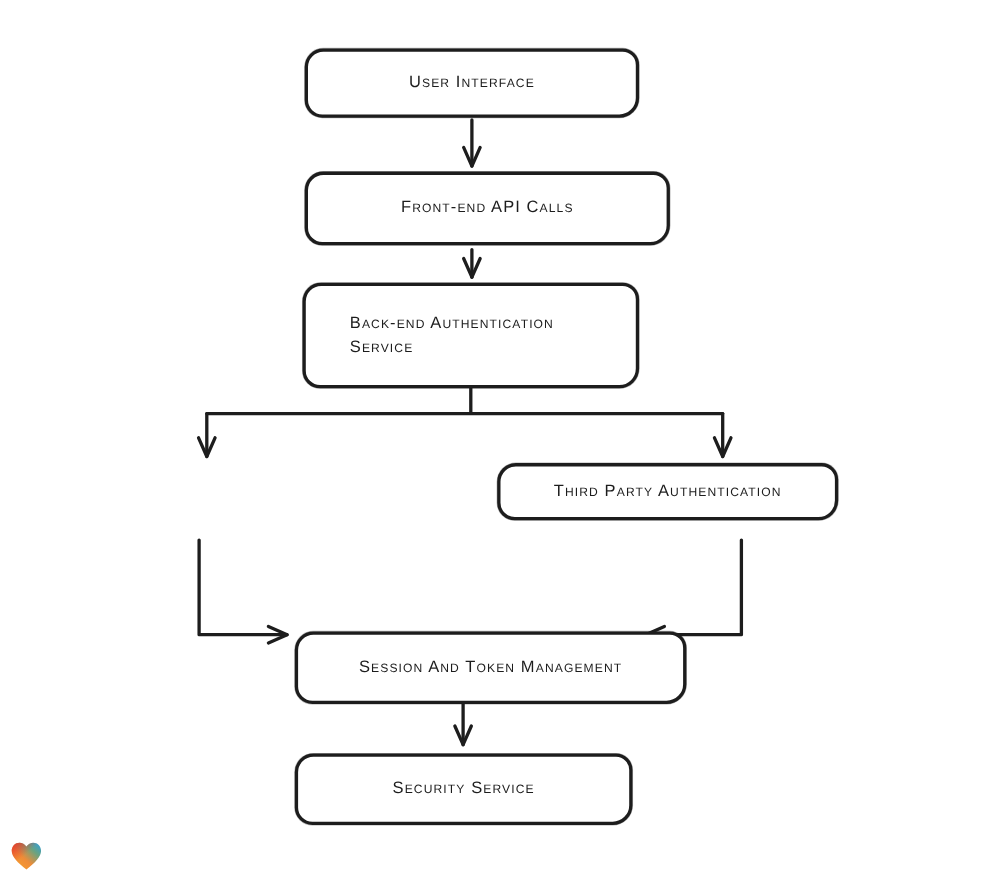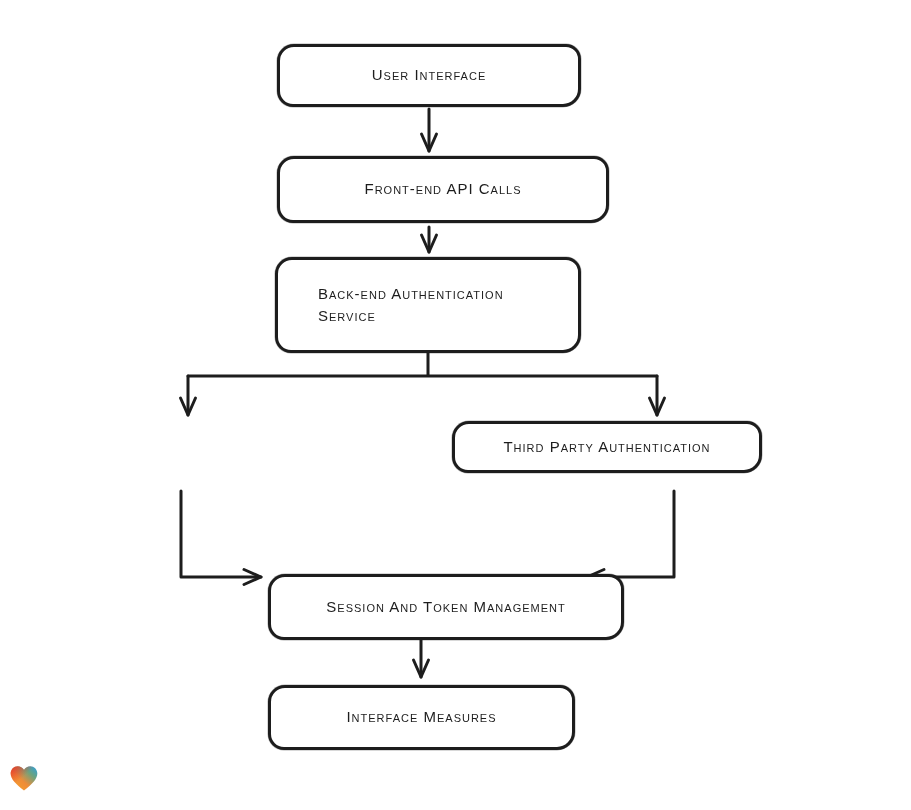--- a/index.html
+++ b/index.html
@@ -69,21 +69,21 @@
 
   <div class="node" style="left:452px; top:421px; width:310px; height:52px;">
     <span>Third Party Authentication</span>
   </div>
 
   <div class="node two-line" style="left:268px; top:540px; width:356px; height:66px;margin-top:34px;">
     <span>Session And Token Management</span>
   </div>
 
   <div class="node" style="left:268px; top:685px; width:307px; height:65px;">
-    <span>Interface Measures</span>
+    <span>Security Service</span>
   </div>
 
   <svg class="watermark" width="32" height="31" viewBox="0 0 24 23" xmlns="http://www.w3.org/2000/svg">
     <defs>
       <linearGradient id="hgA" x1="0" y1="1" x2="1" y2="0">
         <stop offset="0" stop-color="#f7a42c"></stop>
         <stop offset="0.42" stop-color="#ef8c38"></stop>
         <stop offset="0.72" stop-color="#6ba37f"></stop>
         <stop offset="1" stop-color="#2b9fe2"></stop>
       </linearGradient>

